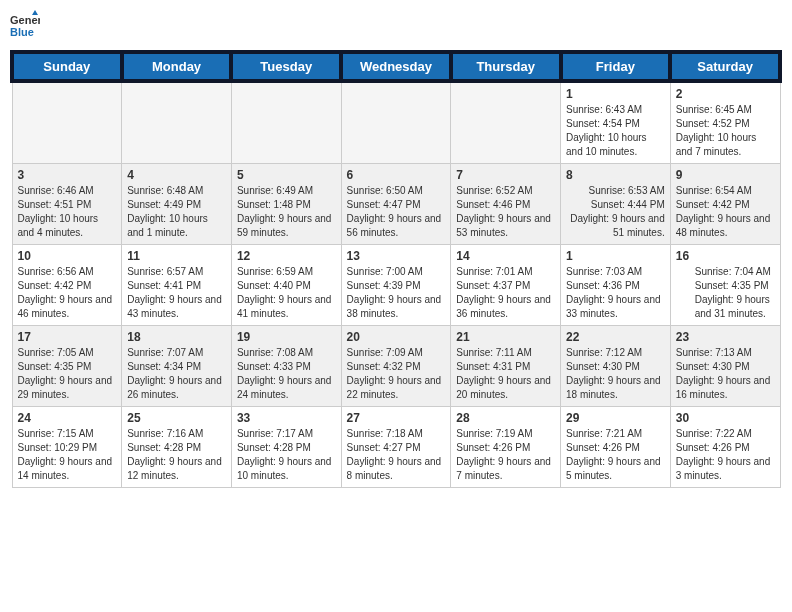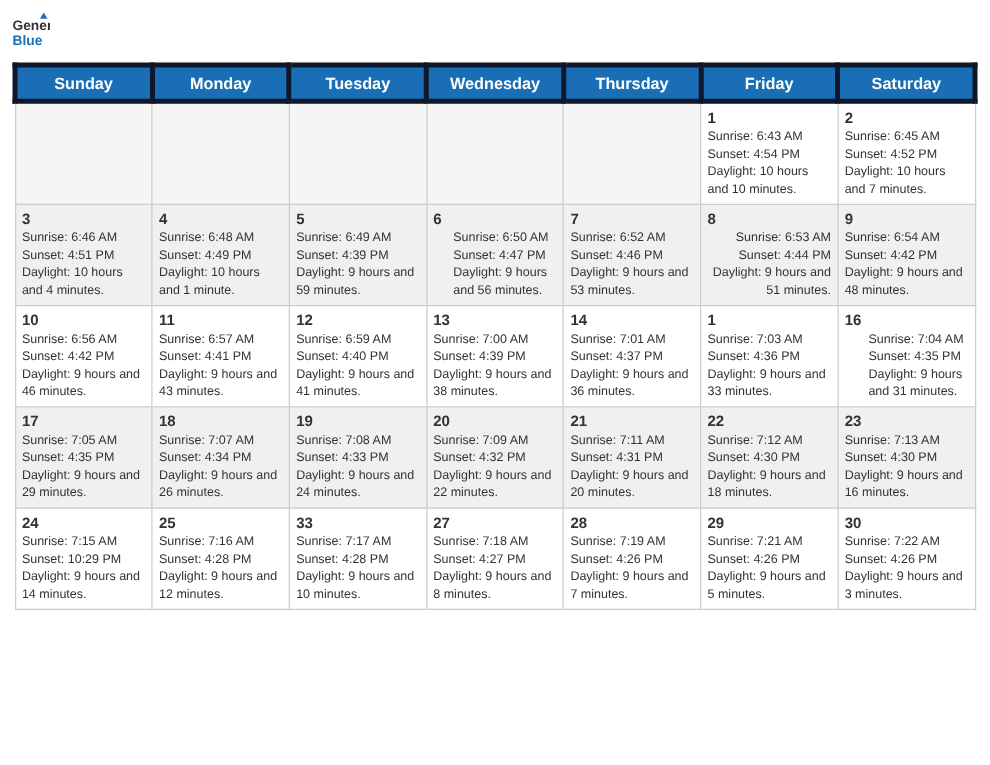--- a/index.html
+++ b/index.html
@@ -135,26 +135,26 @@
         </td>
         <td class="shaded">
           <span class="day-num">4</span>
           <div class="day-info" style="white-space: pre-line;">Sunrise: 6:48 AM
 Sunset: 4:49 PM
 Daylight: 10 hours and 1 minute.</div>
         </td>
         <td class="shaded">
           <span class="day-num">5</span>
           <div class="day-info" style="white-space: pre-line;">Sunrise: 6:49 AM
-Sunset: 4:39 PM
+Sunset: 1:48 PM
 Daylight: 9 hours and 59 minutes.</div>
         </td>
         <td class="shaded">
           <span class="day-num">6</span>
-          <div class="day-info" style="white-space: pre-line; margin-left: 16px;">Sunrise: 6:50 AM
+          <div class="day-info" style="white-space: pre-line;">Sunrise: 6:50 AM
 Sunset: 4:47 PM
 Daylight: 9 hours and 56 minutes.</div>
         </td>
         <td class="shaded">
           <span class="day-num">7</span>
           <div class="day-info" style="white-space: pre-line;">Sunrise: 6:52 AM
 Sunset: 4:46 PM
 Daylight: 9 hours and 53 minutes.</div>
         </td>
         <td class="shaded">

